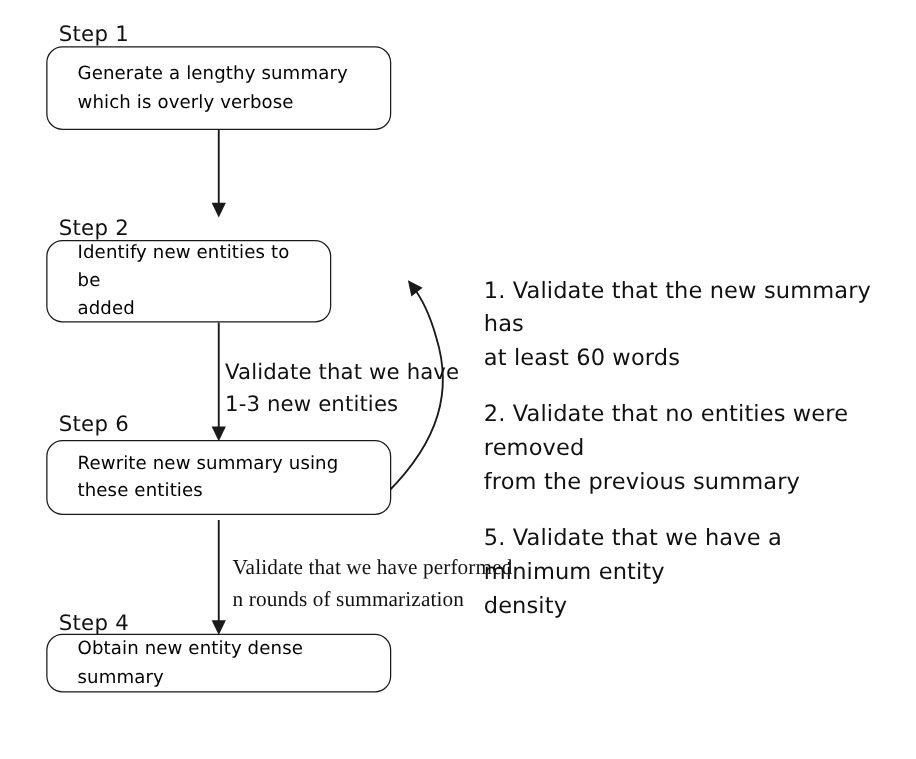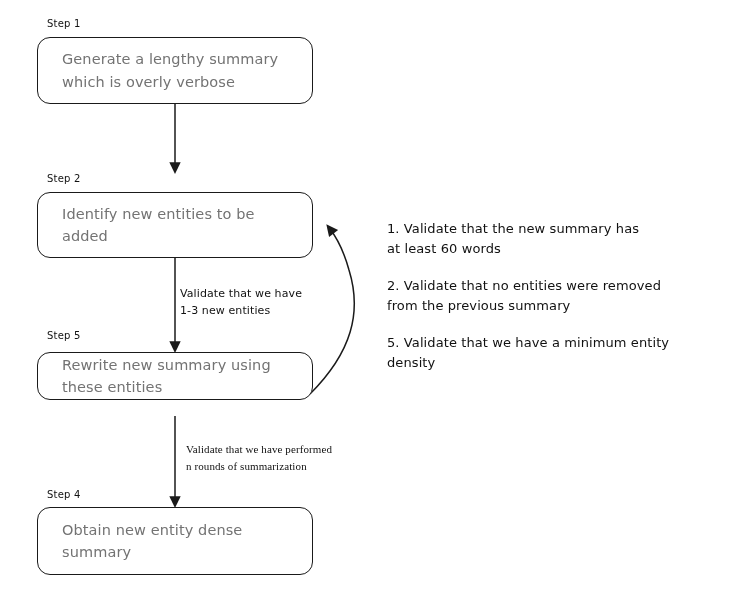--- a/index.html
+++ b/index.html
@@ -18,59 +18,59 @@
   svg.layer {
     position: absolute;
     left: 0;
     top: 0;
     width: 733px;
     height: 607px;
     pointer-events: none;
   }
   .step-label {
     position: absolute;
-    font-size: 10px;
+    font-size: 17px;
     color: #111111;
     letter-spacing: 0.2px;
     white-space: nowrap;
   }
   .node-box {
     position: absolute;
     box-sizing: border-box;
     border: 1.6px solid #1a1a1a;
     border-radius: 13px;
     background: #ffffff;
     display: flex;
     align-items: center;
   }
   .node-text {
     font-size: 14.5px;
-    color: #737373;
+    color: #000000;
     line-height: 1.55;
     padding-left: 24px;
     padding-right: 14px;
     white-space: pre-line;
     letter-spacing: 0.1px;
   }
   .edge-label {
     position: absolute;
-    font-size: 11px;
+    font-size: 17px;
     color: #111111;
     line-height: 1.5;
     white-space: pre-line;
     letter-spacing: 0.1px;
   }
   .validation-list {
     position: absolute;
     left: 387px;
     top: 219px;
     width: 320px;
   }
   .validation-item {
-    font-size: 13px;
+    font-size: 18px;
     color: #111111;
     line-height: 1.5;
     white-space: pre-line;
     margin-bottom: 18px;
     letter-spacing: 0.1px;
   }
 </style>
 </head>
 <body>
 
@@ -100,39 +100,39 @@
     </g>
   </svg>
 
   <div class="step-label" style="left:47px; top:18px;">Step 1</div>
   <div class="node-box" style="left:37px; top:37px; width:276px; height:67px;">
     <div class="node-text">Generate a lengthy summary
 which is overly verbose</div>
   </div>
 
   <div class="step-label" style="left:47px; top:173px;">Step 2</div>
-  <div class="node-box" style="left:37px; top:192px; width:276px; height:66px;">
+  <div class="node-box" style="left:37px; top:192px; width:228px; height:66px;">
     <div class="node-text">Identify new entities to be
 added</div>
   </div>
 
   <div class="edge-label" style="left:180px; top:286px;">Validate that we have
 1-3 new entities</div>
 
-  <div class="step-label" style="left:47px; top:330px;">Step 5</div>
-  <div class="node-box" style="left:37px; top:352px; width:276px; height:48px;">
+  <div class="step-label" style="left:47px; top:330px;">Step 6</div>
+  <div class="node-box" style="left:37px; top:352px; width:276px; height:60px;">
     <div class="node-text">Rewrite new summary using
 these entities</div>
   </div>
 
   <div class="edge-label" style="left:186px; top:441px;font-family:Liberation Serif, serif;">Validate that we have performed
 n rounds of summarization</div>
 
   <div class="step-label" style="left:47px; top:489px;">Step 4</div>
-  <div class="node-box" style="left:37px; top:507px; width:276px; height:68px;">
+  <div class="node-box" style="left:37px; top:507px; width:276px; height:47px;">
     <div class="node-text">Obtain new entity dense
 summary</div>
   </div>
 
   <div class="validation-list">
     <div class="validation-item">1. Validate that the new summary has
 at least 60 words</div>
     <div class="validation-item">2. Validate that no entities were removed
 from the previous summary</div>
     <div class="validation-item">5. Validate that we have a minimum entity

